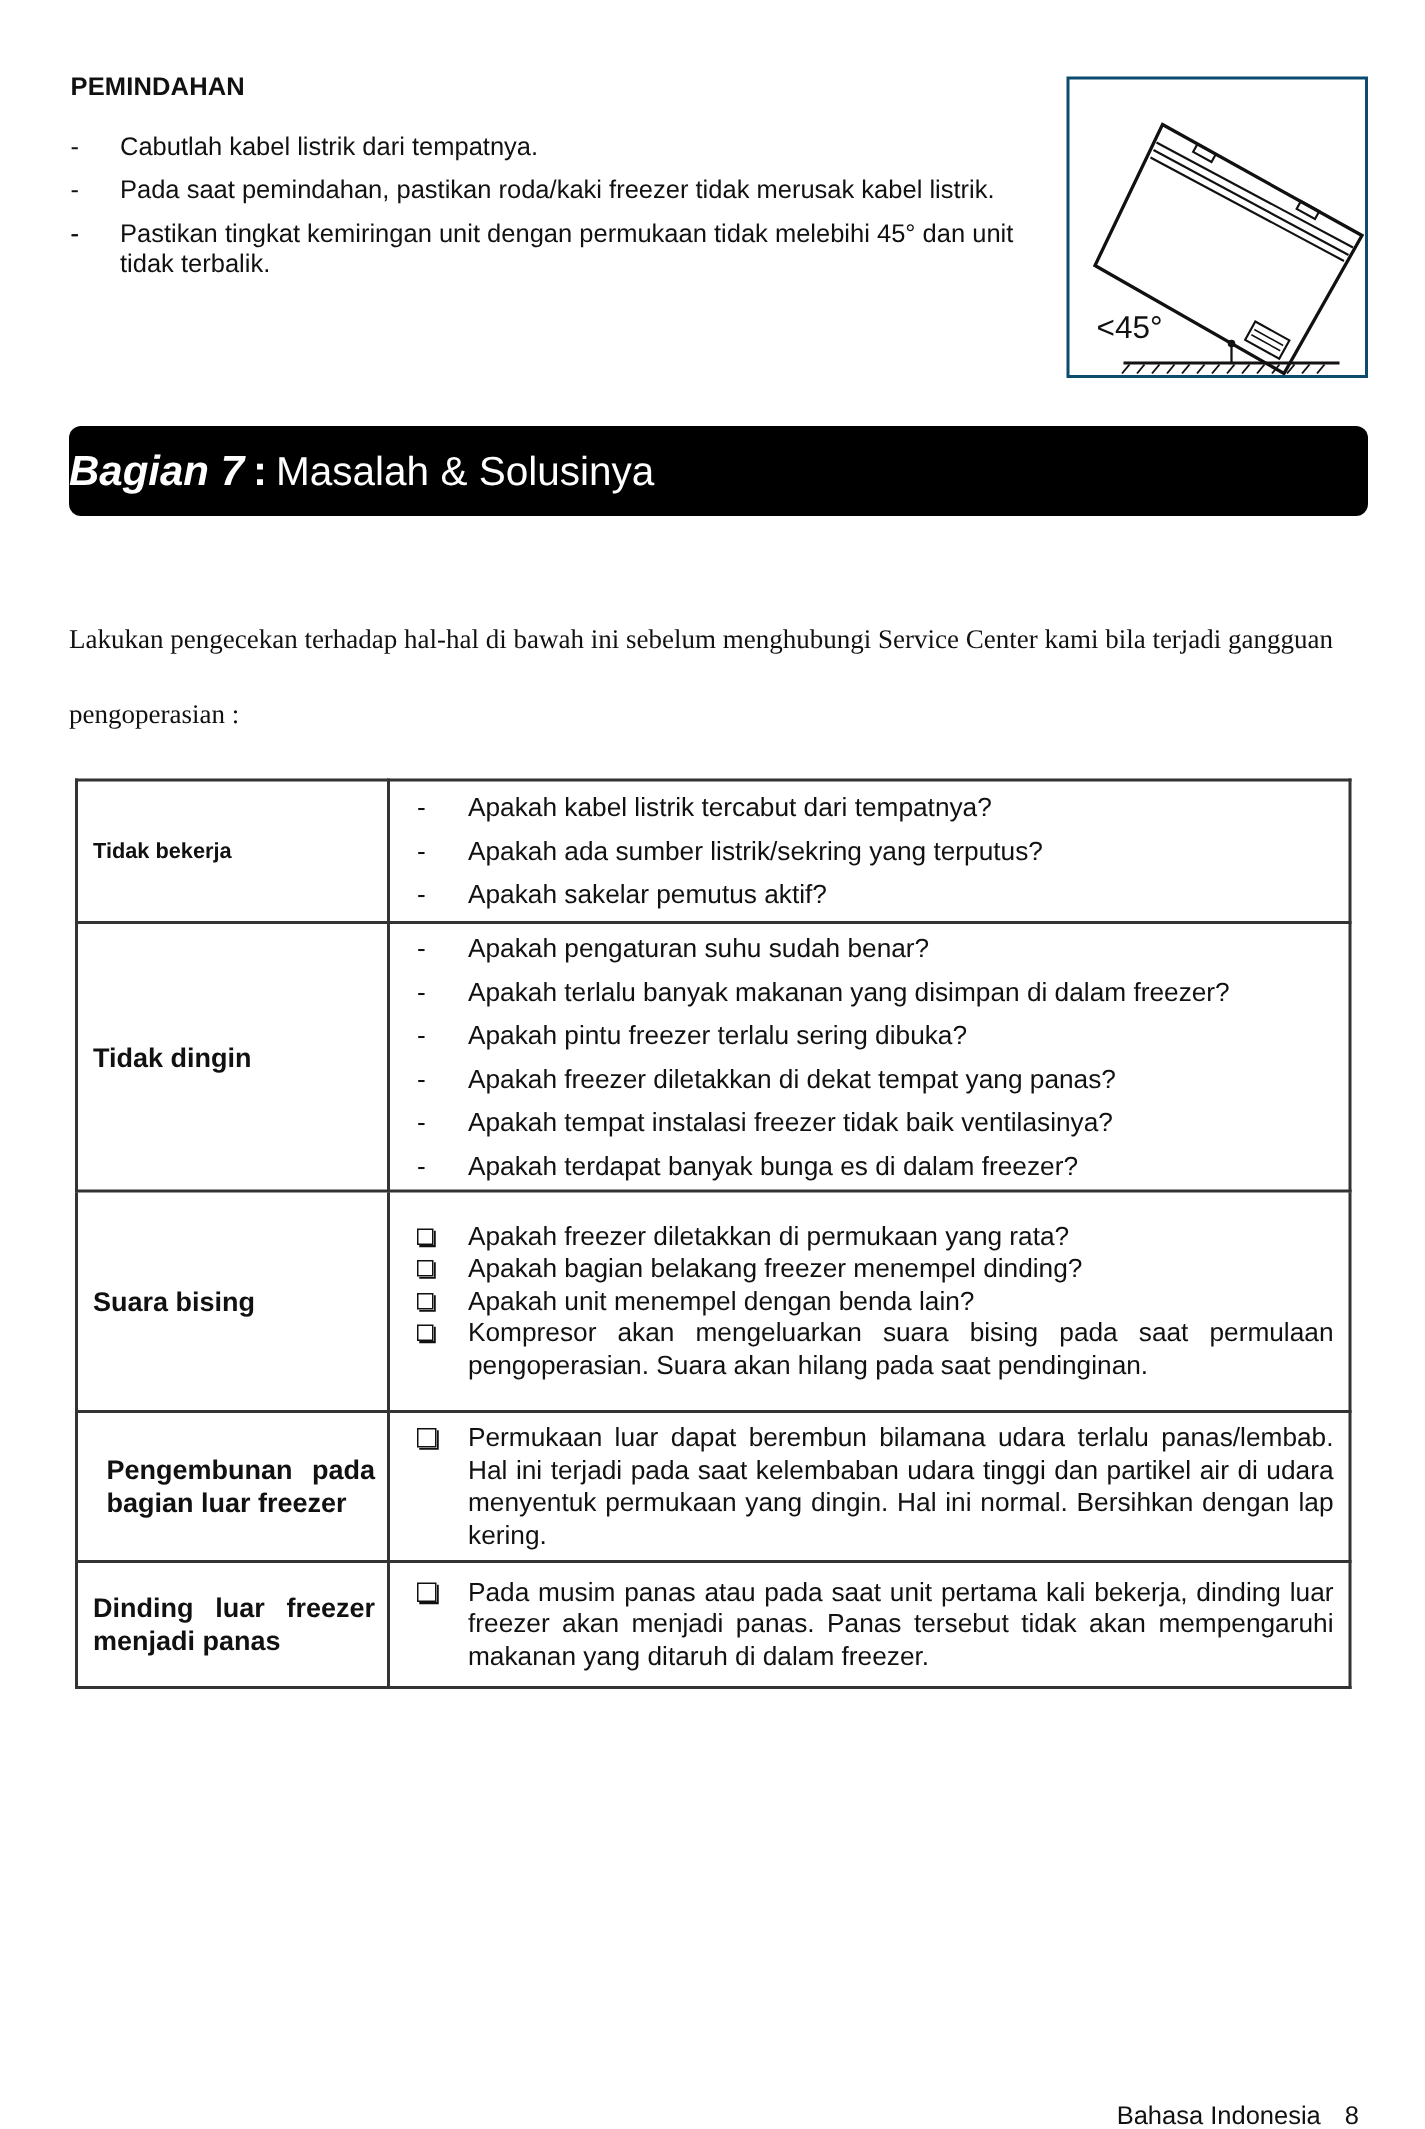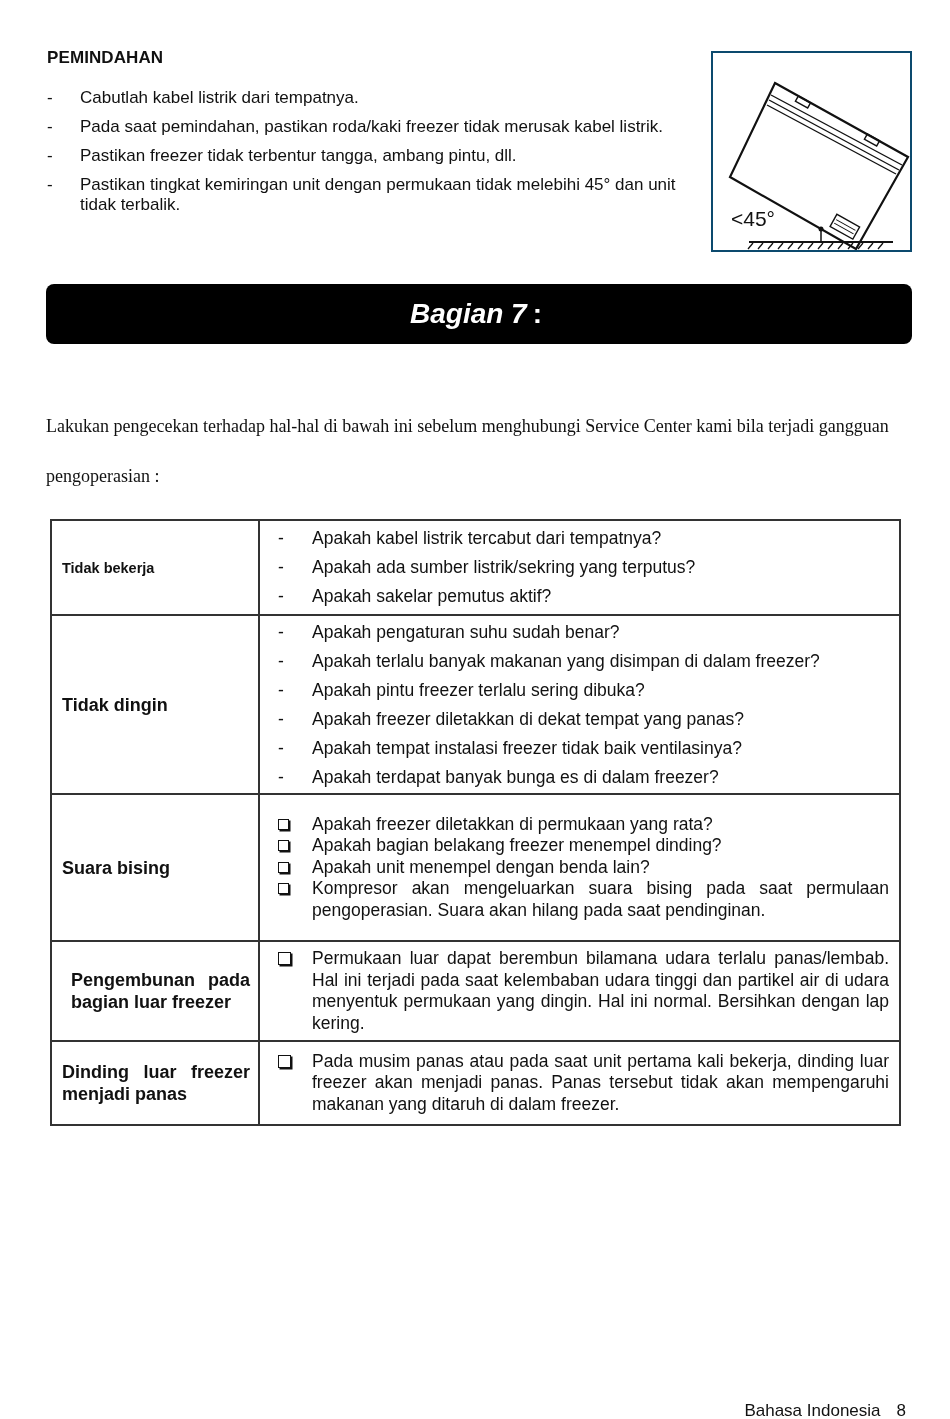--- a/index.html
+++ b/index.html
@@ -14,21 +14,21 @@
   .bullets { left: 47px; top: 88px; width: 665px; margin: 0; padding: 0; list-style: none; }
   .bullets li { position: relative; padding-left: 33px; font-size: 17px; line-height: 20px; margin-bottom: 9px; }
   .bullets li .dash { position: absolute; left: 0; top: 0; }
 
   
   .illus { left: 711px; top: 51px; width: 201px; height: 201px; border: 2px solid #0c4a6e; box-sizing: border-box; }
 
   
   .banner {
     left: 46px; top: 284px; width: 866px; height: 60px; background: #000; border-radius: 8px;
-    display: flex; align-items: center; justify-content: center; color: #fff;
+    display: flex; align-items: center; justify-content: flex-start; color: #fff;
   }
   .banner .b1 { font-weight: bold; font-style: italic; font-size: 28px; }
   .banner .b2 { font-weight: bold; font-size: 28px; margin: 0 6px 0 6px; }
   .banner .b3 { font-size: 27px; }
 
   
   .intro { left: 46px; top: 401px; width: 870px; font-family: "Liberation Serif", serif; font-size: 18px; line-height: 50px; }
 
   
   .tbl { left: 50px; top: 519px; width: 851px; border-collapse: collapse; table-layout: fixed; }
@@ -50,21 +50,21 @@
   .footer { right: 44px; top: 1401px; font-size: 17px; }
   .footer .pg { margin-left: 16px; }
 </style>
 </head>
 <body>
 
 <div class="abs sec-title">PEMINDAHAN</div>
 <ul class="abs bullets">
   <li><span class="dash">-</span><span>Cabutlah kabel listrik dari tempatnya.</span></li>
   <li><span class="dash">-</span><span>Pada saat pemindahan, pastikan roda/kaki freezer tidak merusak kabel listrik.</span></li>
-  <li><span class="dash">-</span><span>Pastikan freezer tidak terbentur tangga, ambang pintu, dll.</span></li>
+  <li><span class="dash">-</span></li>
   <li><span class="dash">-</span><span>Pastikan tingkat kemiringan unit dengan permukaan tidak melebihi 45° dan unit tidak terbalik.</span></li>
 </ul>
 
 <div class="abs illus">
   <svg width="197" height="197" viewBox="0 0 197 197">
 
     <g stroke="#111" fill="none" stroke-width="2.2">
       <polygon points="62,30 195,104 143,196 17,124"></polygon>
       <line x1="58" y1="42" x2="189" y2="112" stroke-width="1.4"></line>
       <line x1="56" y1="47" x2="186" y2="117" stroke-width="1.4"></line>
@@ -97,20 +97,21 @@
     </g>
     <line x1="108" y1="176" x2="108" y2="189" stroke="#111" stroke-width="1.5"></line>
     <circle cx="108" cy="176" r="2.5" fill="#111"></circle>
   </svg>
   <span class="abs" style="left:18px; top:154px; font-size:21px;">&lt;45°</span>
 </div>
 
 <div class="abs banner">
   <span class="b1">Bagian 7</span>
   <span class="b2">:</span>
+  <span class="b3">Masalah &amp; Solusinya</span>
 </div>
 
 <div class="abs intro">Lakukan pengecekan terhadap hal-hal di bawah ini sebelum menghubungi Service Center kami bila terjadi gangguan pengoperasian :</div>
 
 <table class="abs tbl">
   <tbody>
       <tr style="height:95px;">
     <td class="lbl small">Tidak bekerja</td>
     <td class="content">
       <ul class="dashlist">

